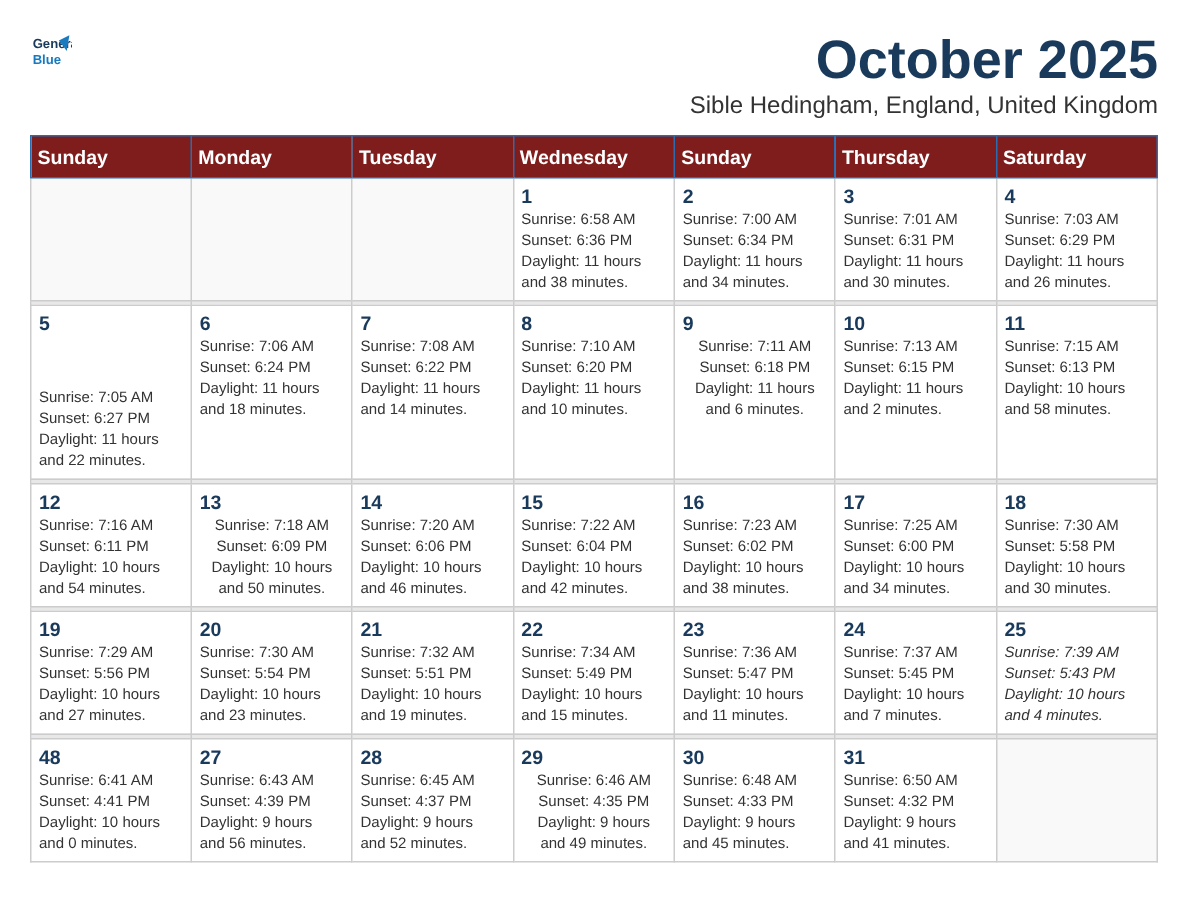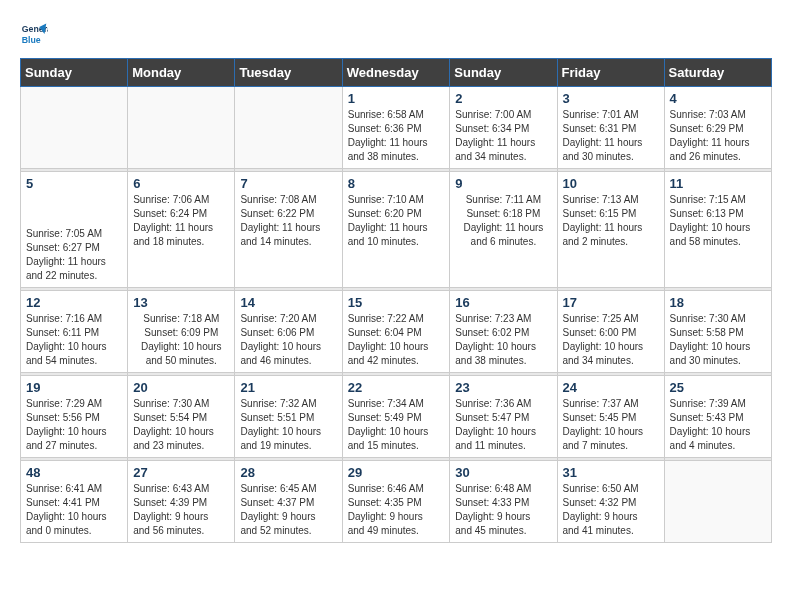--- a/index.html
+++ b/index.html
@@ -38,21 +38,21 @@
       font-size: 16px;
       color: #333;
       margin-top: 2px;
     }
     .calendar {
       width: 100%;
       border-collapse: collapse;
       border: 1px solid #ccc;
     }
     .calendar th {
-      background: #404040;
+      background: #7f1d1d;
       color: #fff;
       font-size: 13px;
       font-weight: bold;
       padding: 6px 4px;
       text-align: left;
       border: 1px solid #2b6cb0;
     }
     .calendar td {
       vertical-align: top;
       border: 1px solid #ccc;
@@ -83,31 +83,35 @@
 <body>
 
 <div class="header">
   <div class="logo">
     <svg class="logo-icon" viewBox="0 0 32 32">
       <text x="2" y="14" font-size="10" font-weight="bold" fill="#1a3a5c">General</text>
       <text x="2" y="26" font-size="10" font-weight="bold" fill="#1a7abf">Blue</text>
       <polygon points="22,8 30,4 28,16" fill="#1a7abf"></polygon>
     </svg>
   </div>
+  <div class="title-block">
+    <div class="month-title">October 2025</div>
+    <div class="location">Sible Hedingham, England, United Kingdom</div>
+  </div>
 </div>
 
 <table class="calendar">
   <thead>
     <tr>
       <th>Sunday</th>
       <th>Monday</th>
       <th>Tuesday</th>
       <th>Wednesday</th>
       <th>Sunday</th>
-      <th>Friday</th>
+      <th>Thursday</th>
       <th>Saturday</th>
     </tr>
   </thead>
   <tbody id="calendar-body">
   <tr>
         <td class="empty"></td>
         <td class="empty"></td>
         <td class="empty"></td>
         <td>
           <span class="day-number">1</span>
@@ -305,21 +309,21 @@
         </td>
         <td>
           <span class="day-number">24</span>
           <div class="day-info" style="white-space: pre-line;">Sunrise: 7:37 AM
 Sunset: 5:45 PM
 Daylight: 10 hours
 and 7 minutes.</div>
         </td>
         <td>
           <span class="day-number">25</span>
-          <div class="day-info" style="white-space: pre-line;">Sunrise: 7:39 AM
+          <div class="day-info" style="white-space: pre-line; font-style: italic;">Sunrise: 7:39 AM
 Sunset: 5:43 PM
 Daylight: 10 hours
 and 4 minutes.</div>
         </td>
       </tr>
       <tr>
         <td style="background-color: rgb(232, 232, 232); height: 3px; padding: 0px;"></td>
         <td style="background-color: rgb(232, 232, 232); height: 3px; padding: 0px;"></td>
         <td style="background-color: rgb(232, 232, 232); height: 3px; padding: 0px;"></td>
         <td style="background-color: rgb(232, 232, 232); height: 3px; padding: 0px;"></td>
@@ -344,21 +348,21 @@
         </td>
         <td>
           <span class="day-number">28</span>
           <div class="day-info" style="white-space: pre-line;">Sunrise: 6:45 AM
 Sunset: 4:37 PM
 Daylight: 9 hours
 and 52 minutes.</div>
         </td>
         <td>
           <span class="day-number">29</span>
-          <div class="day-info" style="white-space: pre-line;">Sunrise: 6:46 AM
+          <div class="day-info" style="white-space: pre-line; text-align: center;">Sunrise: 6:46 AM
 Sunset: 4:35 PM
 Daylight: 9 hours
 and 49 minutes.</div>
         </td>
         <td>
           <span class="day-number">30</span>
           <div class="day-info" style="white-space: pre-line;">Sunrise: 6:48 AM
 Sunset: 4:33 PM
 Daylight: 9 hours
 and 45 minutes.</div>

